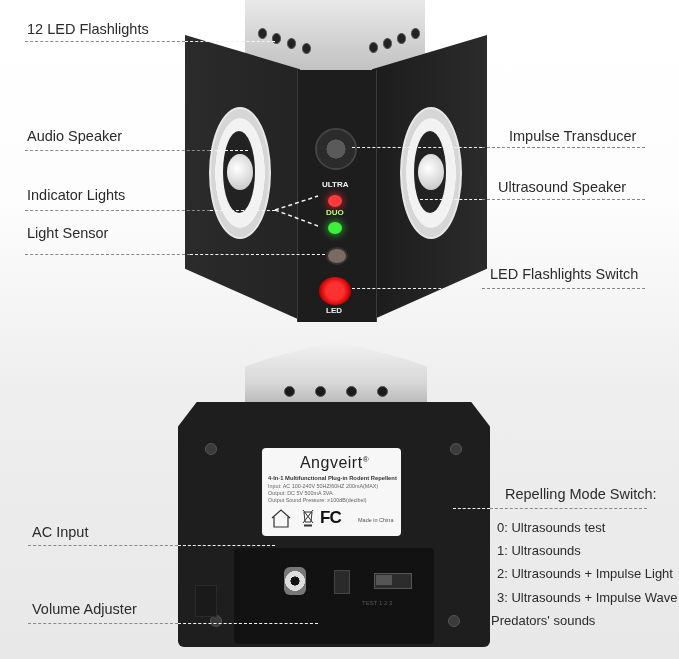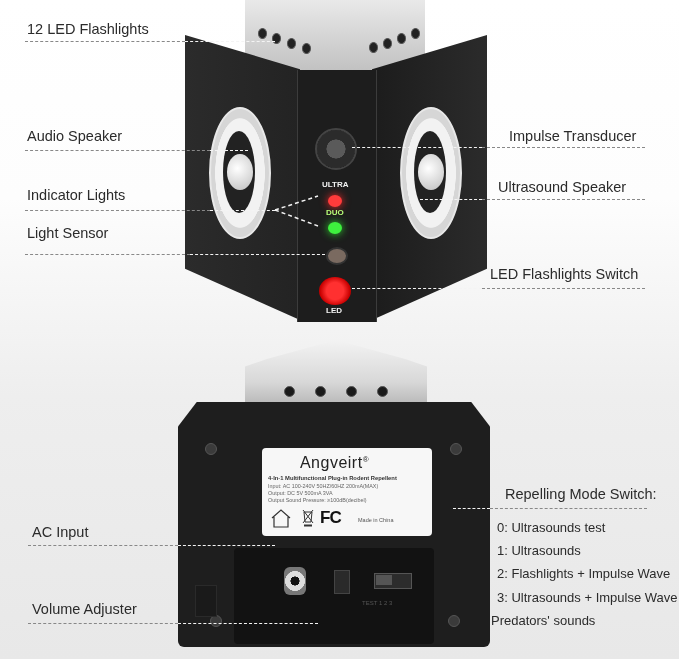--- a/index.html
+++ b/index.html
@@ -35,21 +35,21 @@
     background:#7a6a60;border:2px solid #333;}
   .led-btn{position:absolute;left:319px;top:277px;width:32px;height:28px;border-radius:50%;
     background:radial-gradient(circle,#ff3030 0 40%,#c80000 70%,#8a0000);}
   
   .cap2{position:absolute;left:245px;top:340px;width:182px;height:76px;
     background:linear-gradient(180deg,#f3f3f3 0%,#d8d8d8 55%,#a8a8a8 100%);
     clip-path:polygon(12% 25%,50% 0,88% 25%,100% 35%,100% 100%,0 100%,0 35%);border-radius:10px;}
   .body2{position:absolute;left:178px;top:402px;width:312px;height:245px;background:#1e1e1e;
     clip-path:polygon(6% 0,94% 0,100% 10%,100% 100%,0 100%,0 10%);border-radius:6px;}
   .screw{position:absolute;width:10px;height:10px;border-radius:50%;background:#3b3b3b;border:1px solid #555;}
-  .plate{position:absolute;left:262px;top:448px;width:170px;height:88px;background:#f7f7f7;border-radius:4px;}
+  .plate{position:absolute;left:262px;top:448px;width:139px;height:88px;background:#f7f7f7;border-radius:4px;}
   .brand{position:absolute;left:0;width:145px;top:6px;text-align:center;font-size:16px;color:#222;letter-spacing:.5px;}
   .plate-line{position:absolute;left:6px;font-size:5.4px;color:#666;white-space:nowrap;}
   .plate-title{position:absolute;left:6px;top:27px;font-size:5.8px;font-weight:bold;color:#333;white-space:nowrap;}
   .port-bay{position:absolute;left:234px;top:548px;width:200px;height:96px;background:#121212;border-radius:4px;}
   .ac-port{position:absolute;left:284px;top:567px;width:22px;height:28px;border-radius:6px;
     background:radial-gradient(circle,#111 0 25%,#ddd 26% 55%,#777 56%);}
   .vol{position:absolute;left:334px;top:570px;width:14px;height:22px;background:#2a2a2a;border:1px solid #444;}
   .mode-switch{position:absolute;left:374px;top:573px;width:36px;height:14px;background:#2c2c2c;border:1px solid #555;}
   .mode-knob{position:absolute;left:376px;top:575px;width:16px;height:10px;background:#555;}
   .mode-text{position:absolute;left:362px;top:600px;font-size:6px;color:#555;}
@@ -175,16 +175,16 @@
   <div class="label" style="left:32px;top:601px;">Volume Adjuster</div>
   <div class="dash" style="left:28px;top:623px;width:150px;"></div>
   <div class="dashw" style="left:178px;top:623px;width:140px;"></div>
 
   <div class="label" style="left:505px;top:486px;font-size:14.5px;">Repelling Mode Switch:</div>
   <div class="dashw" style="left:453px;top:508px;width:37px;"></div>
   <div class="dash" style="left:490px;top:508px;width:157px;"></div>
 
   <div class="mode-item" style="top:520px;">0: Ultrasounds test</div>
   <div class="mode-item" style="top:543px;">1: Ultrasounds</div>
-  <div class="mode-item" style="top:566px;">2: Flashlights + Impulse Wave</div>
+  <div class="mode-item" style="top:566px;">2: Ultrasounds + Impulse Light</div>
   <div class="mode-item" style="top:590px;">3: Ultrasounds + Impulse Wave +</div>
   <div class="mode-item" style="top:613px;left:491px;">Predators' sounds</div>
 </div>
 
 </body></html>

